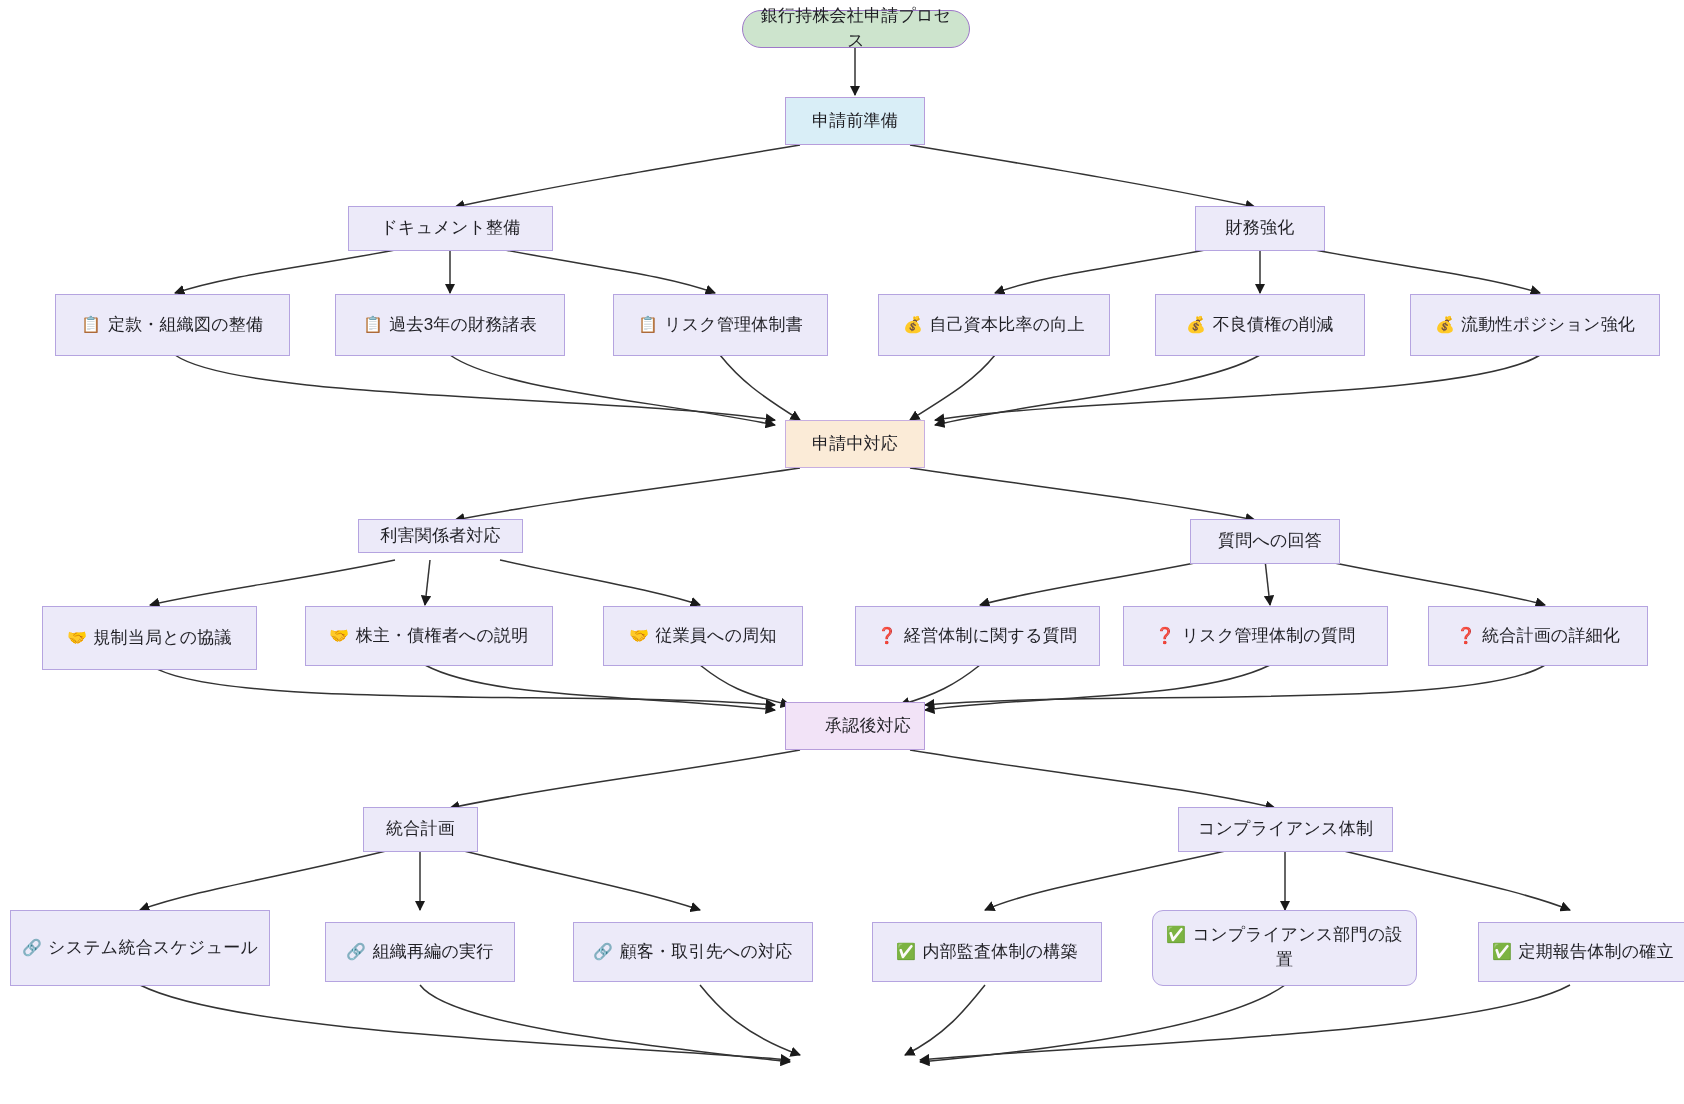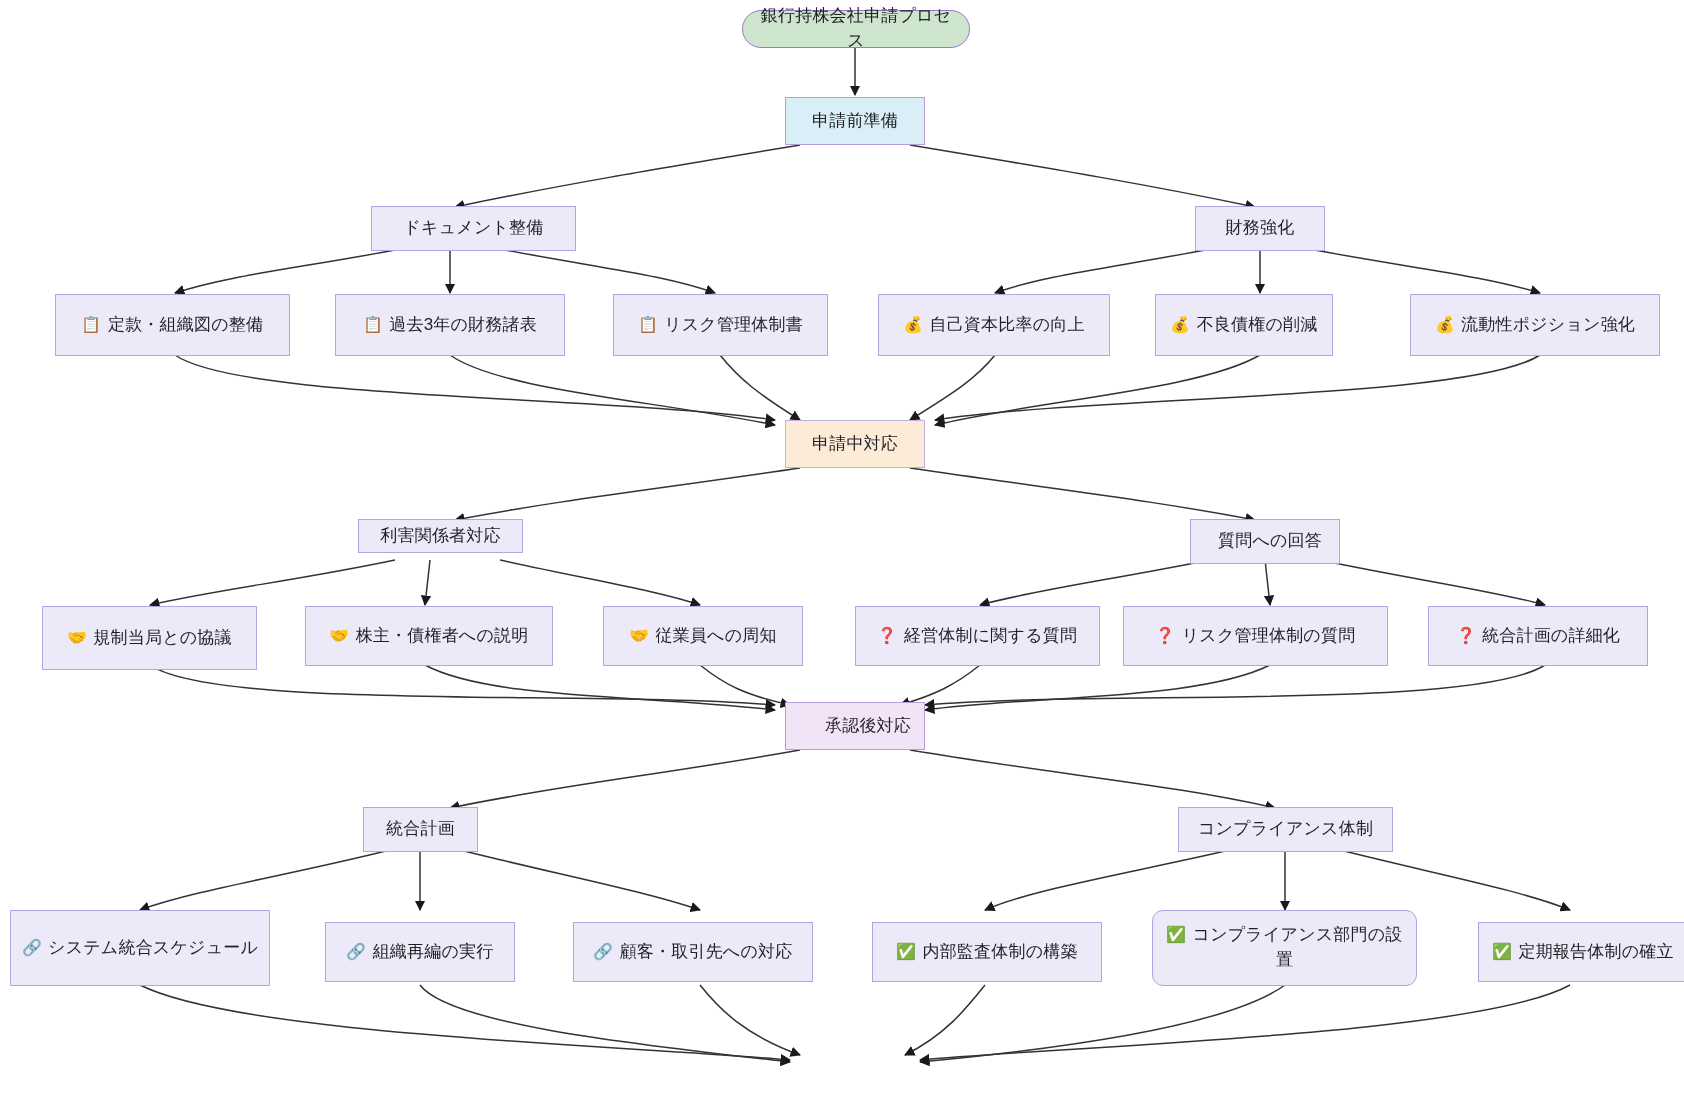--- a/index.html
+++ b/index.html
@@ -131,21 +131,21 @@
   </svg>
 
   <div class="node terminal" style="left:742px; top:10px; width:228px; height:38px;">
     <span>銀行持株会社申請プロセス</span>
   </div>
 
   <div class="node phase-pre" style="left:785px; top:97px; width:140px; height:48px;">
     <span>申請前準備</span>
   </div>
 
-  <div class="node group" style="left:348px; top:206px; width:205px; height:45px;margin-left:23px;">
+  <div class="node group" style="left:348px; top:206px; width:205px; height:45px;">
     <span>ドキュメント整備</span>
   </div>
   <div class="node group" style="left:1195px; top:206px; width:130px; height:45px;">
     <span>財務強化</span>
   </div>
 
   <div class="node leaf" style="left:55px; top:294px; width:235px; height:62px;">
     <span class="label-wrap">
       <span class="emoji">📋</span><span>定款・組織図の整備</span>
     </span>
@@ -159,21 +159,21 @@
     <span class="label-wrap">
       <span class="emoji">📋</span><span>リスク管理体制書</span>
     </span>
   </div>
 
   <div class="node leaf" style="left:878px; top:294px; width:232px; height:62px;">
     <span class="label-wrap">
       <span class="emoji">💰</span><span>自己資本比率の向上</span>
     </span>
   </div>
-  <div class="node leaf" style="left:1155px; top:294px; width:178px; height:62px;">
+  <div class="node leaf" style="left:1155px; top:294px; width:210px; height:62px;">
     <span class="label-wrap">
       <span class="emoji">💰</span><span>不良債権の削減</span>
     </span>
   </div>
   <div class="node leaf" style="left:1410px; top:294px; width:250px; height:62px;">
     <span class="label-wrap">
       <span class="emoji">💰</span><span>流動性ポジション強化</span>
     </span>
   </div>
 

